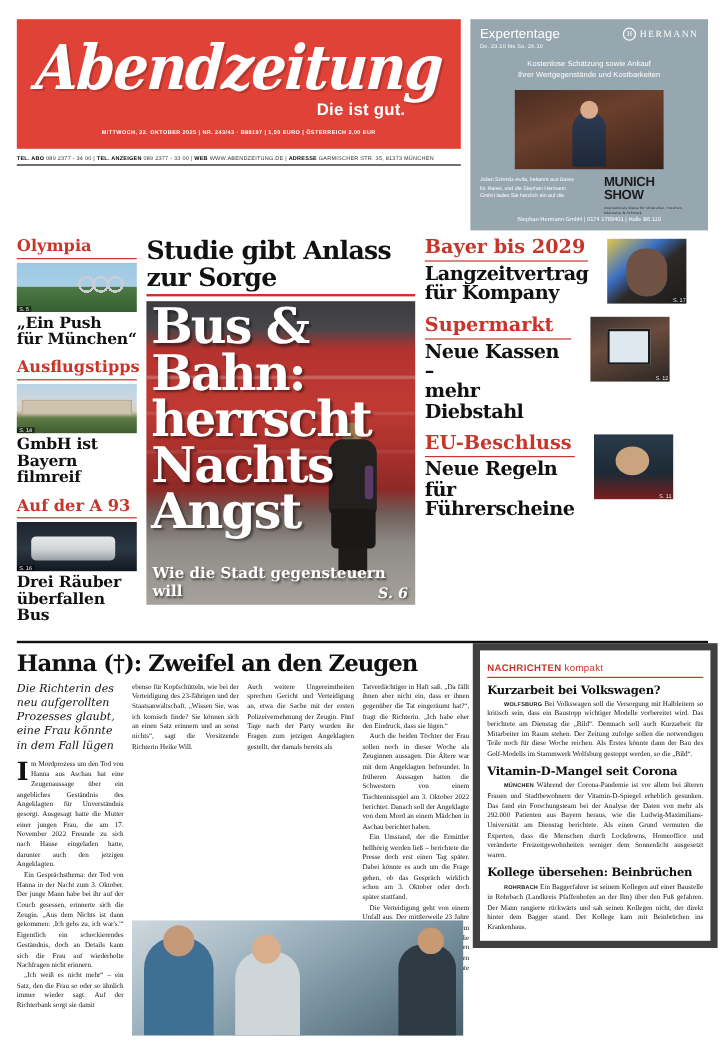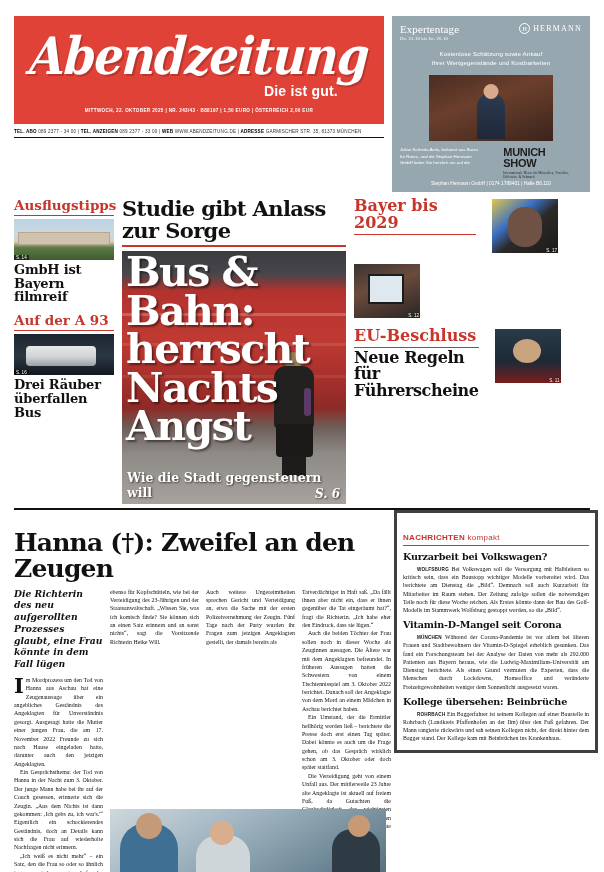--- a/index.html
+++ b/index.html
@@ -51,21 +51,21 @@
     white-space: nowrap;
   }
   .contact-line b { color: #000; }
 
   
   .ad-box {
     width: 204px; height: 176px; background: #97a7b0;
     color: #fff; padding: 7px 8px; position: relative;
   }
   .ad-top { display: flex; justify-content: space-between; align-items: flex-start; }
-  .ad-brandline { font-family: Liberation Serif, serif; }
+  .ad-brandline { font-family: Liberation Sans, sans-serif; }
   .ad-expert { font-size: 11px; font-weight: normal; letter-spacing: .1px; }
   .ad-dates { font-size: 4.6px; margin-top: 1px; letter-spacing: .2px; }
   .herm { display: flex; align-items: center; gap: 3px; }
   .herm-mark {
     width: 11px; height: 11px; border-radius: 50%;
     border: 1px solid #fff; display: flex; align-items: center;
     justify-content: center; font-size: 6px; font-family: "Liberation Serif", serif;
   }
   .herm-name { font-family: "Liberation Serif", serif; font-size: 8px; letter-spacing: 1.2px; text-align: right; }
   .ad-sub {
@@ -185,27 +185,27 @@
   .img-kompany::after{content:"";position:absolute;left:16px;top:8px;width:34px;height:40px;border-radius:16px;background:#6f5244;}
   .img-kasse { background: linear-gradient(160deg,#3a3330 0%,#6b4b3d 40%,#2a2623 100%); }
   .img-kasse::after{content:"";position:absolute;left:14px;top:10px;width:32px;height:26px;background:#dfe8ee;border:2px solid #1c1c1c;}
   .img-auto { background: linear-gradient(180deg,#2a3a48 0%,#1d2a36 60%,#7a1d1d 100%); }
   .img-auto::after{content:"";position:absolute;left:18px;top:10px;width:28px;height:24px;border-radius:50%;background:#c9a47e;}
 
   
   .rule-thick { border-top: 2px solid #111; margin-top: 4px; }
   .art-head {
     font-family: "DejaVu Serif", serif; font-weight: bold;
-    font-size: 25px; line-height: 1.05; letter-spacing: -.8px;
-    margin: 20px 0 5px;
+    font-size: 19px; line-height: 1.05; letter-spacing: -.8px;
+    margin: 8px 0 5px;
   }
   .cols4 { display: flex; gap: 7px; }
   .col { width: 89px; flex: none; }
   .standfirst {
-    font-family: "DejaVu Serif", serif; font-style: italic; font-weight: bold;
+    font-family: "DejaVu Serif", serif; font-style: italic; font-weight: normal;
     font-size: 9.2px; line-height: 1.28; margin-bottom: 6px;
   }
   .btxt {
     font-family: "Liberation Serif", serif; font-size: 5.9px;
     line-height: 1.42; text-align: justify; hyphens: auto;
   }
   .btxt p { text-indent: 6px; }
   .btxt p:first-child { text-indent: 0; }
   .dropcap::first-letter {
     float: left; font-family: "DejaVu Serif", serif; font-weight: bold;
@@ -216,21 +216,21 @@
     background: linear-gradient(150deg,#cfd8dd 0%,#9fb4c0 35%,#6e8796 70%,#4a5f6c 100%);
   }
   .art-photo .m1 { position:absolute; left:10px; top:14px; width:58px; height:82px; background:#3f6f93; border-radius:26px 26px 0 0;}
   .art-photo .m1h{ position:absolute; left:26px; top:4px; width:26px; height:26px; border-radius:50%; background:#c49a78;}
   .art-photo .m2 { position:absolute; left:86px; top:26px; width:54px; height:70px; background:#cfd6da; border-radius:22px 22px 0 0;}
   .art-photo .m2h{ position:absolute; left:100px; top:12px; width:24px; height:24px; border-radius:50%; background:#d8ae8c;}
   .art-photo .m3 { position:absolute; right:6px; top:20px; width:48px; height:76px; background:#2e3a44; border-radius:20px 20px 0 0;}
   .art-photo .m3h{ position:absolute; right:16px; top:6px; width:22px; height:22px; border-radius:50%; background:#c79a74;}
 
   
-  .news-box { border: 3px solid #404040; padding: 20px 6px 7px; }
+  .news-box { border: 6px solid #404040; padding: 10px 6px 7px; }
   .news-title {
     font-family: "Liberation Sans", sans-serif; font-size: 8px; font-weight: bold;
     letter-spacing: .3px; color: #c7352b; border-bottom: 1px solid #c7352b;
     padding-bottom: 3px; margin-bottom: 5px;
   }
   .news-title .lt { font-weight: normal; }
   .news-h {
     font-family: "DejaVu Serif", serif; font-weight: bold;
     font-size: 9.6px; line-height: 1.1; margin: 6px 0 2px; letter-spacing: -.2px;
   }
@@ -289,20 +289,28 @@
         </div>
       </div>
       <div class="ad-foot">Stephan Hermann GmbH  |  0174 1789401  |  Halle B6.110</div>
     </div>
   </div>
 
   <div class="body-row">
 
     <div class="col-left">
 
+      <div class="teaser">
+        <div class="teaser-kicker">Olympia</div>
+        <div class="teaser-img img-olympia">
+          <span class="teaser-pg">S. 5</span>
+        </div>
+        <div class="teaser-head" style="white-space:pre-line">„Ein Push
+für München“</div>
+      </div>
 
       <div class="teaser">
         <div class="teaser-kicker">Ausflugstipps</div>
         <div class="teaser-img img-schloss">
           <span class="teaser-pg">S. 14</span>
         </div>
         <div class="teaser-head" style="white-space:pre-line">GmbH ist
 Bayern filmreif</div>
       </div>
 
@@ -339,27 +347,34 @@
         <div class="lead-sub">Wie die Stadt gegensteuern will</div>
         <div class="lead-pg">S. 6</div>
       </div>
     </div>
 
     <div class="col-right">
 
       <div class="rt">
         <div class="rt-text">
           <div class="rt-kicker">Bayer bis 2029</div>
+          <div class="rt-head" style="white-space:pre-line">Langzeitvertrag
+für Kompany</div>
         </div>
         <div class="rt-img img-kompany">
           <span class="rt-pg">S. 17</span>
         </div>
       </div>
 
       <div class="rt">
+        <div class="rt-text">
+          <div class="rt-kicker">Supermarkt</div>
+          <div class="rt-head" style="white-space:pre-line">Neue Kassen –
+mehr Diebstahl</div>
+        </div>
         <div class="rt-img img-kasse">
           <span class="rt-pg">S. 12</span>
         </div>
       </div>
 
       <div class="rt">
         <div class="rt-text">
           <div class="rt-kicker">EU-Beschluss</div>
           <div class="rt-head" style="white-space:pre-line">Neue Regeln für
 Führerscheine</div>
@@ -438,21 +453,21 @@
           <span class="dline">WOLFSBURG</span>
           <span>Bei Volkswagen soll die Versorgung mit Halbleitern so kritisch sein, dass ein Baustopp wichtiger Modelle vorbereitet wird. Das berichtete am Dienstag die „Bild“. Demnach soll auch Kurzarbeit für Mitarbeiter im Raum stehen. Der Zeitung zufolge sollen die notwendigen Teile noch für diese Woche reichen. Als Erstes könnte dann der Bau des Golf-Modells im Stammwerk Wolfsburg gestoppt werden, so die „Bild“.</span>
         </div>
 
         <div class="news-h">Vitamin-D-Mangel seit Corona</div>
         <div class="news-p">
           <span class="dline">MÜNCHEN</span>
           <span>Während der Corona-Pandemie ist vor allem bei älteren Frauen und Stadtbewohnern der Vitamin-D-Spiegel erheblich gesunken. Das fand ein Forschungsteam bei der Analyse der Daten von mehr als 292.000 Patienten aus Bayern heraus, wie die Ludwig-Maximilians-Universität am Dienstag berichtete. Als einen Grund vermuten die Experten, dass die Menschen durch Lockdowns, Homeoffice und veränderte Freizeitgewohnheiten weniger dem Sonnenlicht ausgesetzt waren.</span>
         </div>
 
-        <div class="news-h">Kollege übersehen: Beinbrüche</div>
+        <div class="news-h">Kollege übersehen: Beinbrüchen</div>
         <div class="news-p">
           <span class="dline">ROHRBACH</span>
           <span>Ein Baggerfahrer ist seinem Kollegen auf einer Baustelle in Rohrbach (Landkreis Pfaffenhofen an der Ilm) über den Fuß gefahren. Der Mann rangierte rückwärts und sah seinen Kollegen nicht, der direkt hinter dem Bagger stand. Der Kollege kam mit Beinbrüchen ins Krankenhaus.</span>
         </div>
       </div>
     </div>
   </div>
 
 </div>
 

